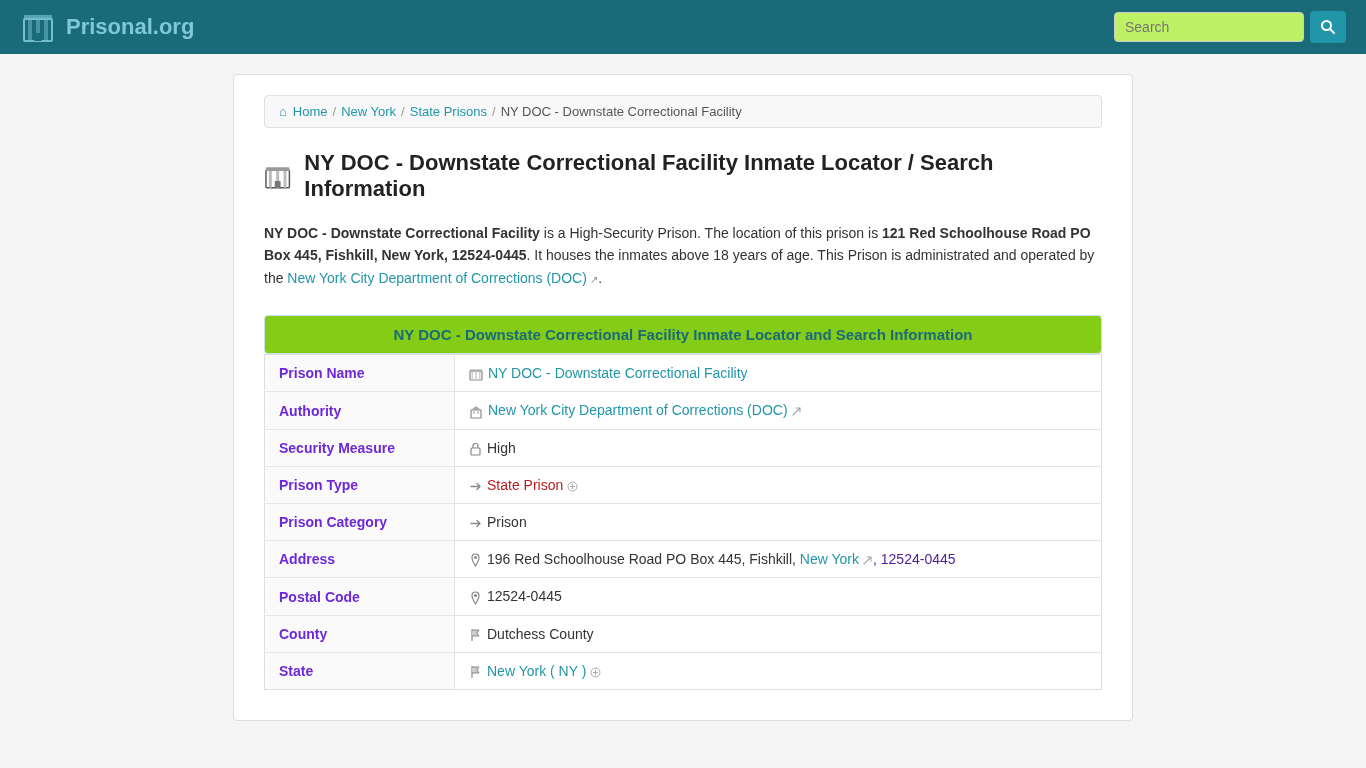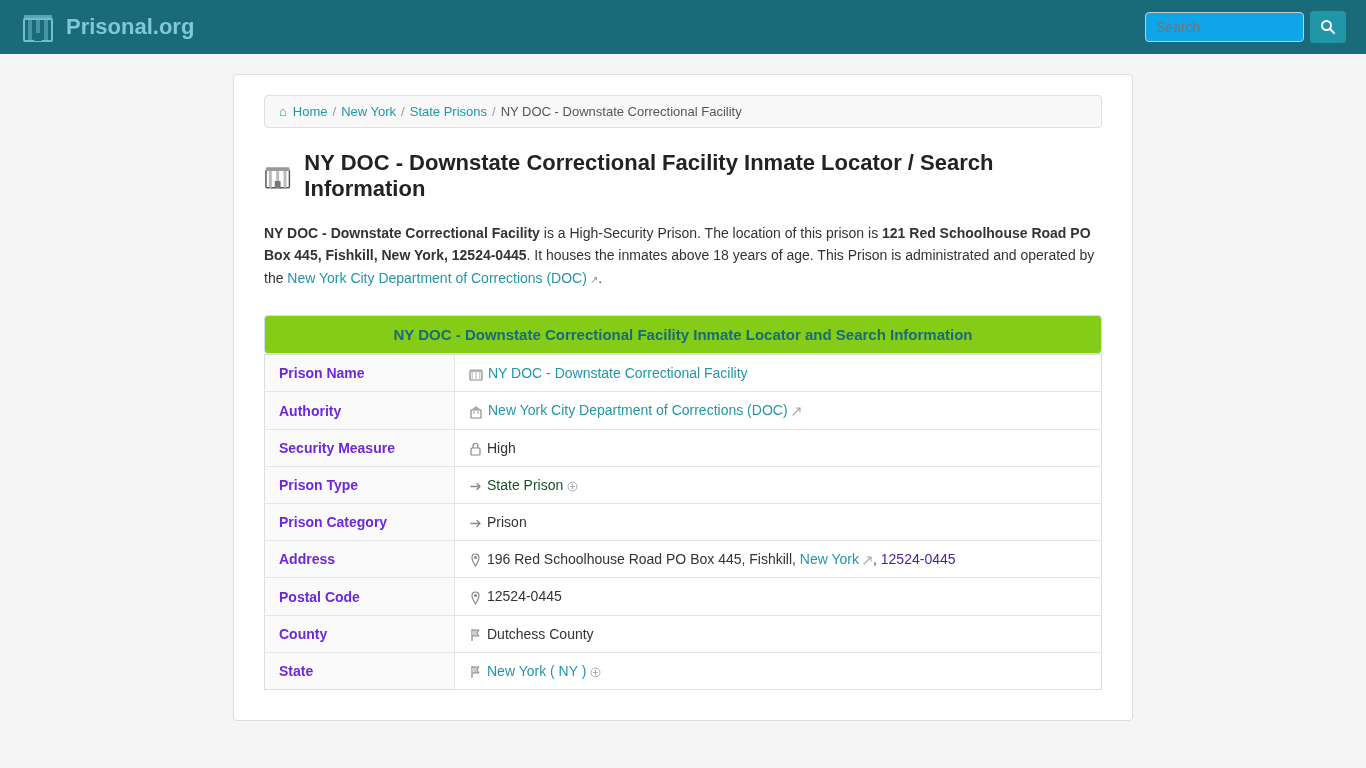--- a/index.html
+++ b/index.html
@@ -32,27 +32,27 @@
     }
     .logo-text span {
       color: #7ec8d8;
     }
     .search-area {
       display: flex;
       align-items: center;
       gap: 6px;
     }
     .search-input {
-      width: 159px;
+      width: 190px;
       padding: 6px 10px;
       border: 1px solid #ccc;
       border-radius: 4px;
       font-size: 14px;
       outline: none;
-      background: #0ea5e9;
+      background: #bef264;
     }
     .search-btn {
       background: #2196a8;
       border: none;
       border-radius: 4px;
       width: 36px;
       height: 32px;
       cursor: pointer;
       display: flex;
       align-items: center;
@@ -246,21 +246,21 @@
           <td>Security Measure</td>
           <td><svg width="13" height="14" viewBox="0 0 13 14" fill="none" style="vertical-align:middle;margin-right:5px;">
               <rect x="2" y="6" width="9" height="7" rx="1" fill="none" stroke="#888" stroke-width="1.2"></rect>
               <path d="M4 6V4a2.5 2.5 0 0 1 5 0v2" stroke="#888" stroke-width="1.2" fill="none"></path>
             </svg><span>High</span></td>
         </tr>
         <tr>
           <td>Prison Type</td>
           <td><svg width="13" height="13" viewBox="0 0 13 13" fill="none" style="vertical-align:middle;margin-right:5px;">
               <path d="M2 6.5L11 6.5M8 3.5L11 6.5L8 9.5" stroke="#888" stroke-width="1.4" stroke-linecap="round" stroke-linejoin="round"></path>
-            </svg><a href="#" style="color:#14532d;text-decoration:none;">State Prison</a><svg width="11" height="11" viewBox="0 0 11 11" fill="none" style="vertical-align:middle;margin-left:4px;">
+            </svg><a href="#" style="color:#b91c1c;text-decoration:none;">State Prison</a><svg width="11" height="11" viewBox="0 0 11 11" fill="none" style="vertical-align:middle;margin-left:4px;">
               <circle cx="5.5" cy="5.5" r="4.5" stroke="#aaa" stroke-width="1"></circle>
               <line x1="5.5" y1="3" x2="5.5" y2="8" stroke="#aaa" stroke-width="1"></line>
               <line x1="3" y1="5.5" x2="8" y2="5.5" stroke="#aaa" stroke-width="1"></line>
             </svg></td>
         </tr>
         <tr>
           <td>Prison Category</td>
           <td><svg width="13" height="13" viewBox="0 0 13 13" fill="none" style="vertical-align:middle;margin-right:5px;">
               <path d="M2 6.5L11 6.5M8 3.5L11 6.5L8 9.5" stroke="#888" stroke-width="1.4" stroke-linecap="round" stroke-linejoin="round"></path>
             </svg><span>Prison</span></td>

